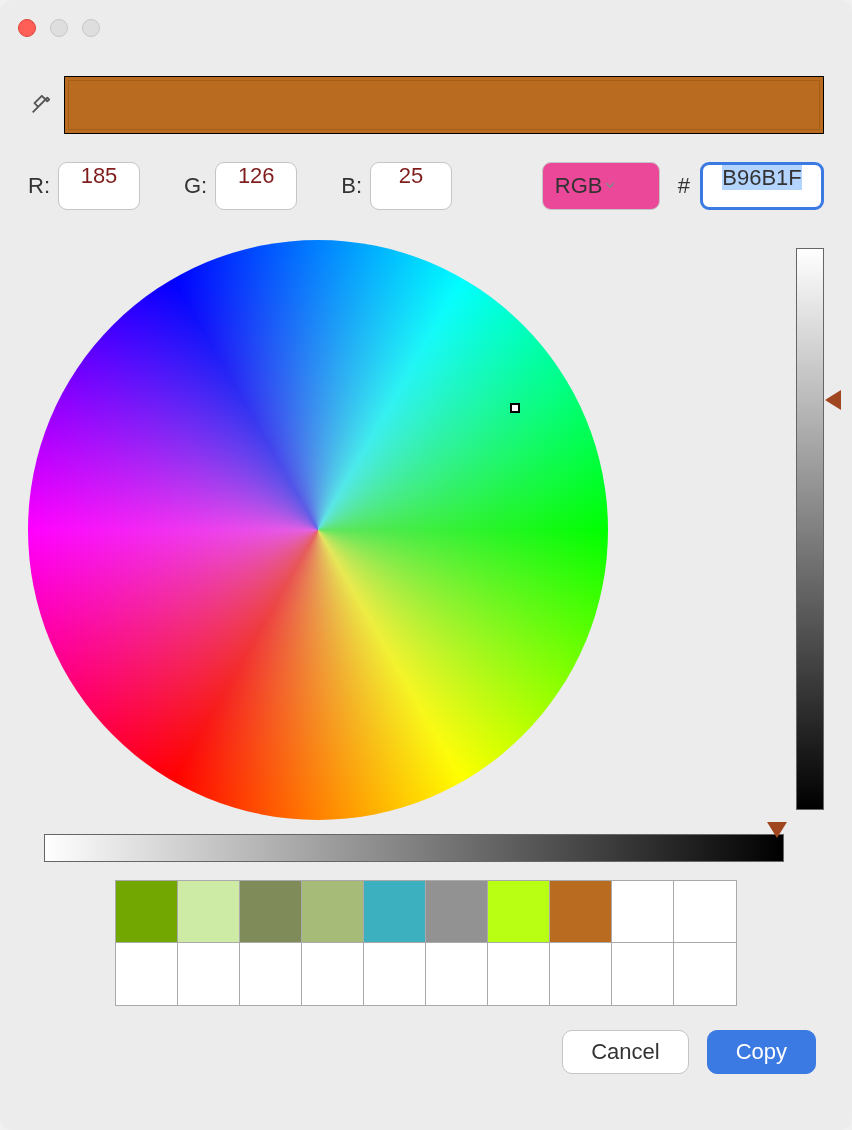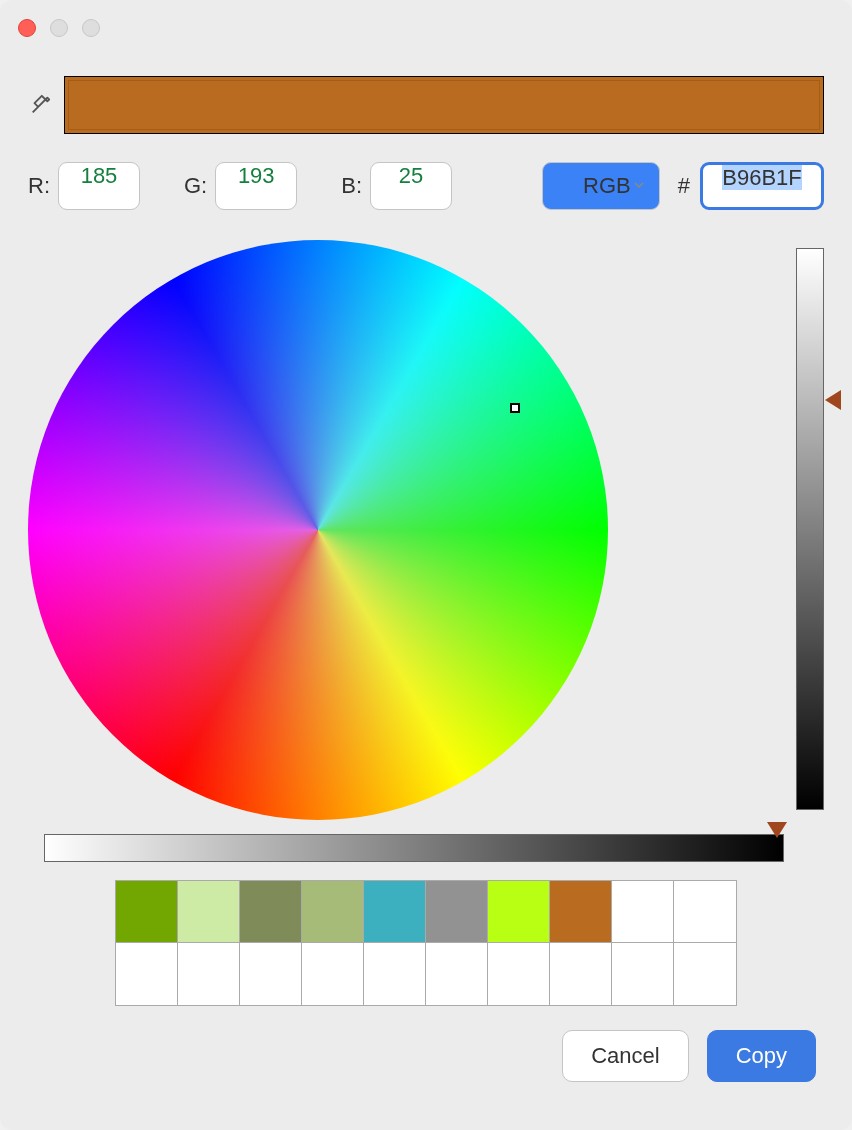--- a/index.html
+++ b/index.html
@@ -92,41 +92,41 @@
       color: #333;
     }
     .num-input {
       width: 82px;
       height: 48px;
       border: 1px solid #c5c5c5;
       border-radius: 9px;
       background: #fff;
       font-size: 22px;
       text-align: center;
-      color: #15803d;
+      color: #7f1d1d;
     }
     .rgb-group {
       display: flex;
       align-items: center;
       gap: 8px;
     }
     .spacer { flex: 1; }
     .format-select {
       width: 118px;
       height: 48px;
       border: 1px solid #c5c5c5;
       border-radius: 9px;
-      background: #3b82f6;
+      background: #ec4899;
       font-size: 22px;
       padding: 0 12px;
       color: #333;
       position: relative;
       display: flex;
       align-items: center;
-      justify-content: flex-end;
+      justify-content: flex-start;
     }
     .chevron {
       color: #888;
     }
     .hash {
       font-size: 22px;
       color: #333;
       margin-left: 8px;
     }
     .hex-input {
@@ -226,21 +226,21 @@
     }
     .swatch:nth-child(10n) { border-right: none; }
     .swatch:nth-child(n+11) { border-bottom: none; }
     .button-row {
       display: flex;
       justify-content: flex-end;
       gap: 18px;
       padding-right: 8px;
     }
     .btn {
-      height: 52px;
+      height: 44px;
       padding: 8px 28px;
       border-radius: 10px;
       font-size: 22px;
       border: 1px solid #c5c5c5;
       background: #fff;
       color: #333;
       display: flex;
       align-items: center;
       justify-content: center;
     }
@@ -274,21 +274,21 @@
     </div>
 
     <div class="rgb-row">
       <div class="rgb-group">
         <span class="rgb-label">R:</span>
         <div class="num-input">185</div>
       </div>
       <div style="width:24px"></div>
       <div class="rgb-group">
         <span class="rgb-label">G:</span>
-        <div class="num-input">193</div>
+        <div class="num-input">126</div>
       </div>
       <div style="width:24px"></div>
       <div class="rgb-group">
         <span class="rgb-label">B:</span>
         <div class="num-input">25</div>
       </div>
       <div class="spacer"></div>
       <div class="format-select">
         <span>RGB</span>
         <span class="chevron">

